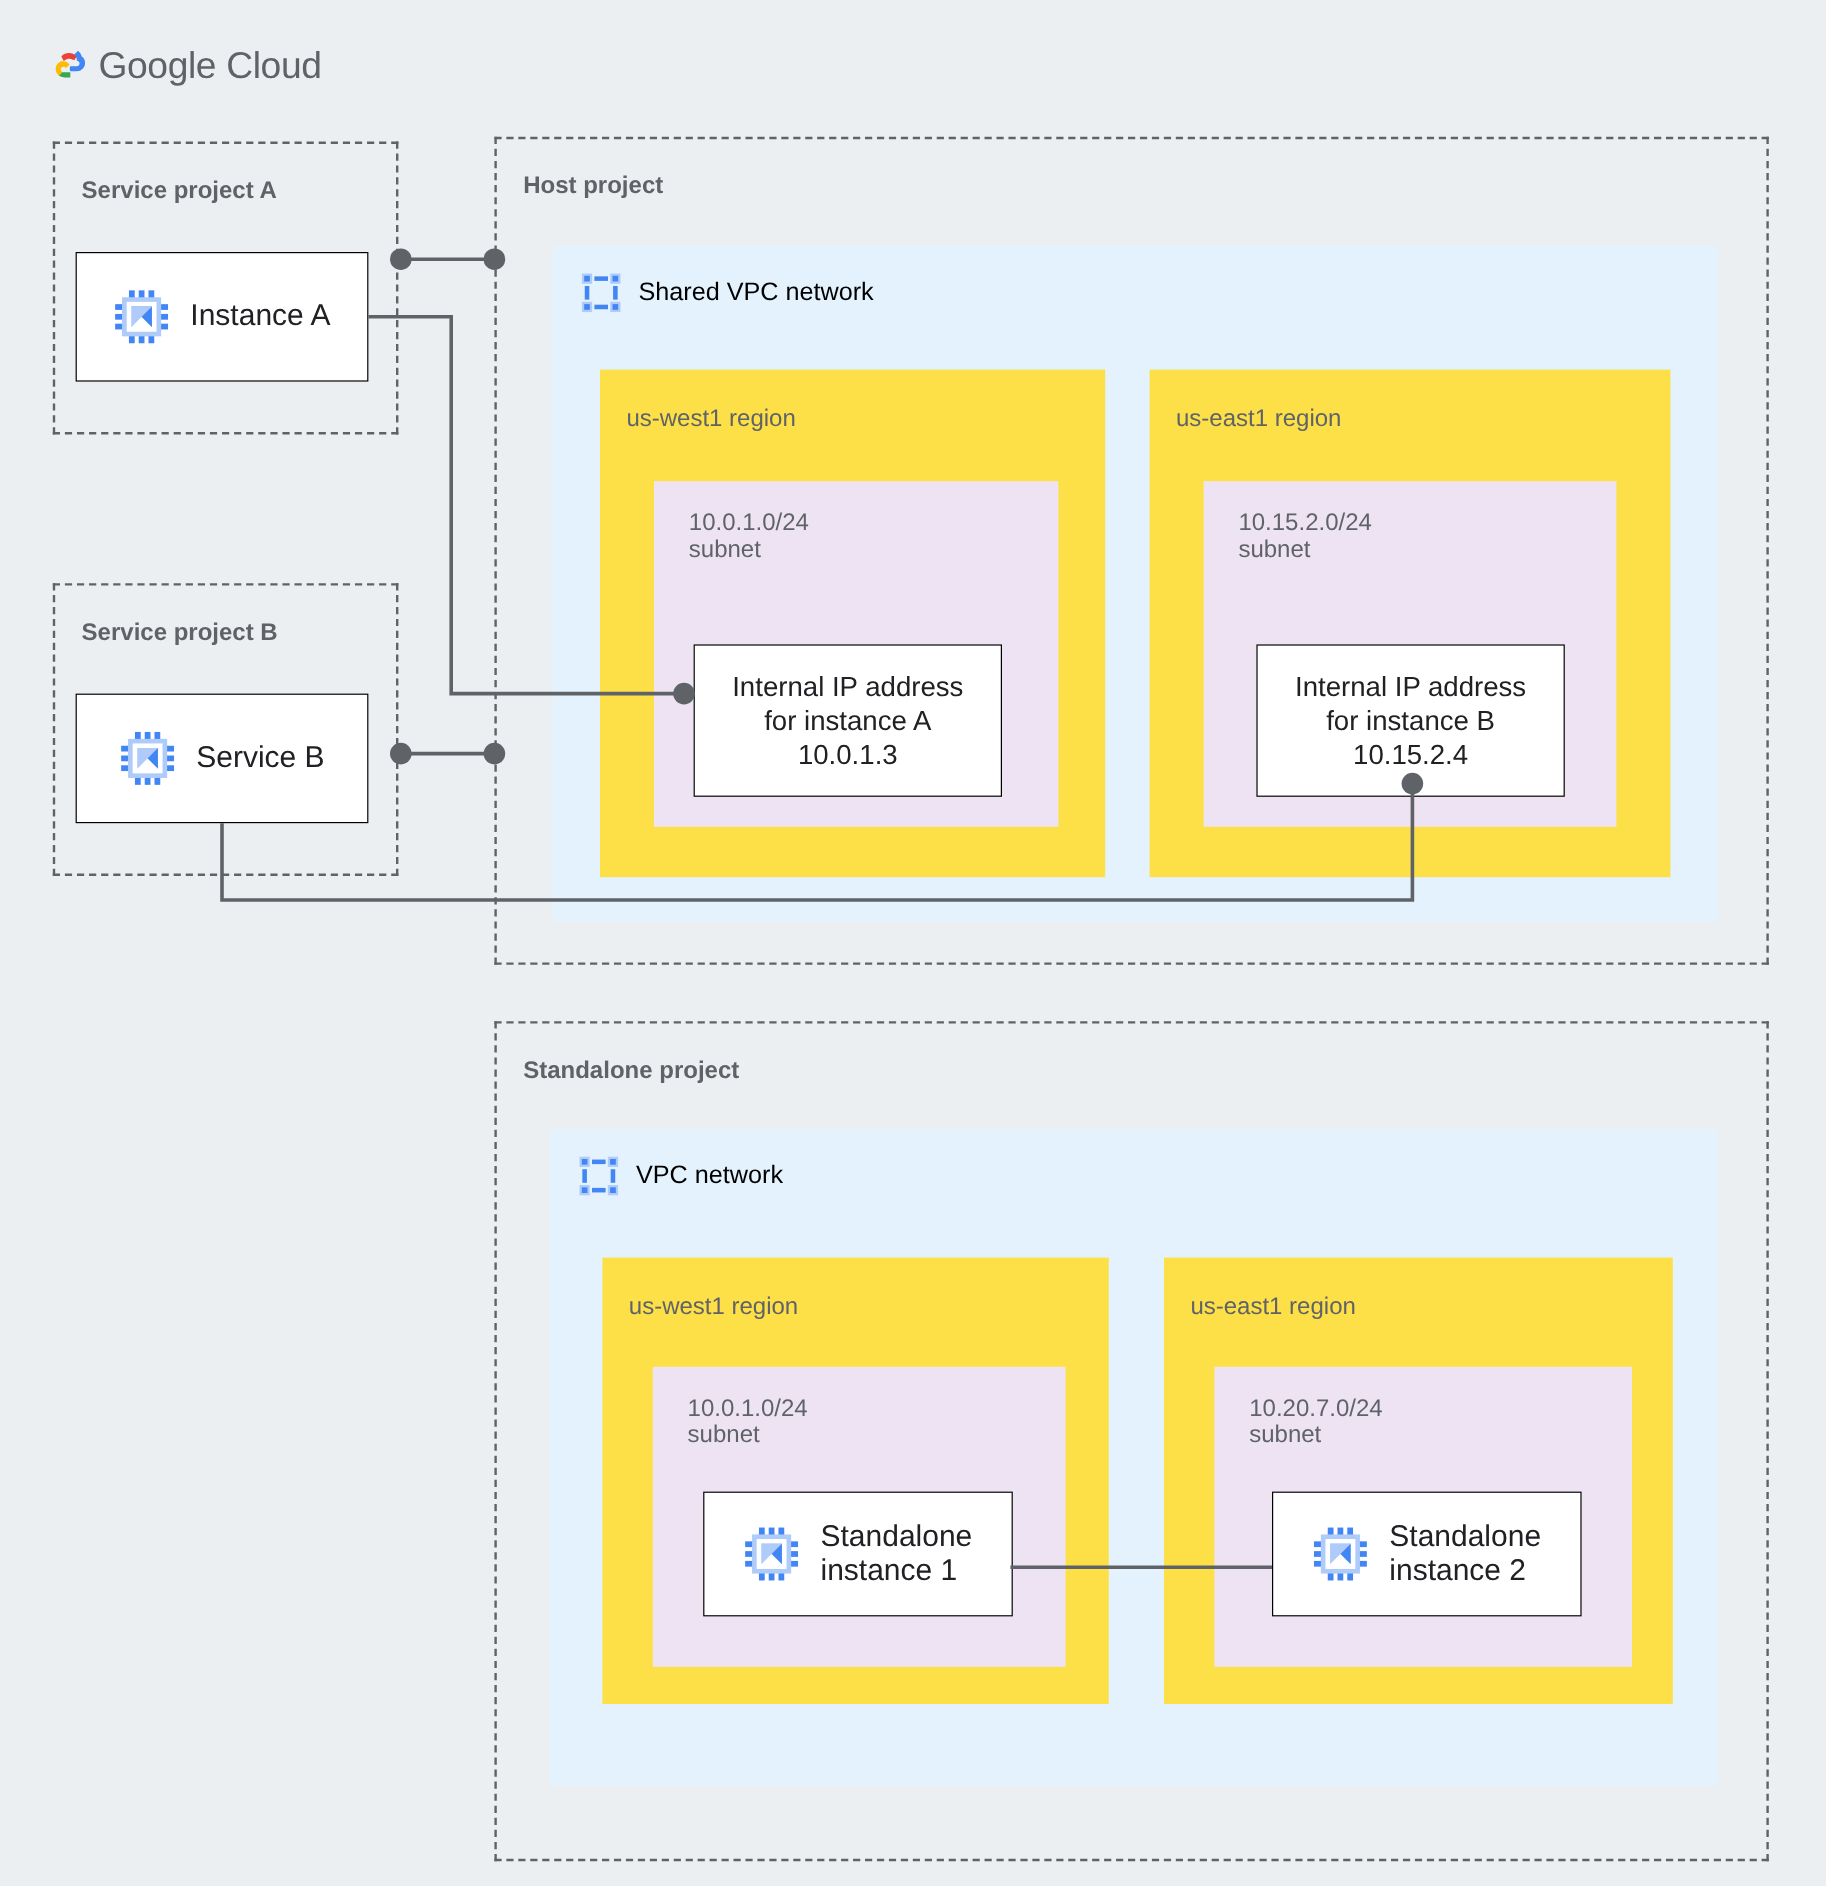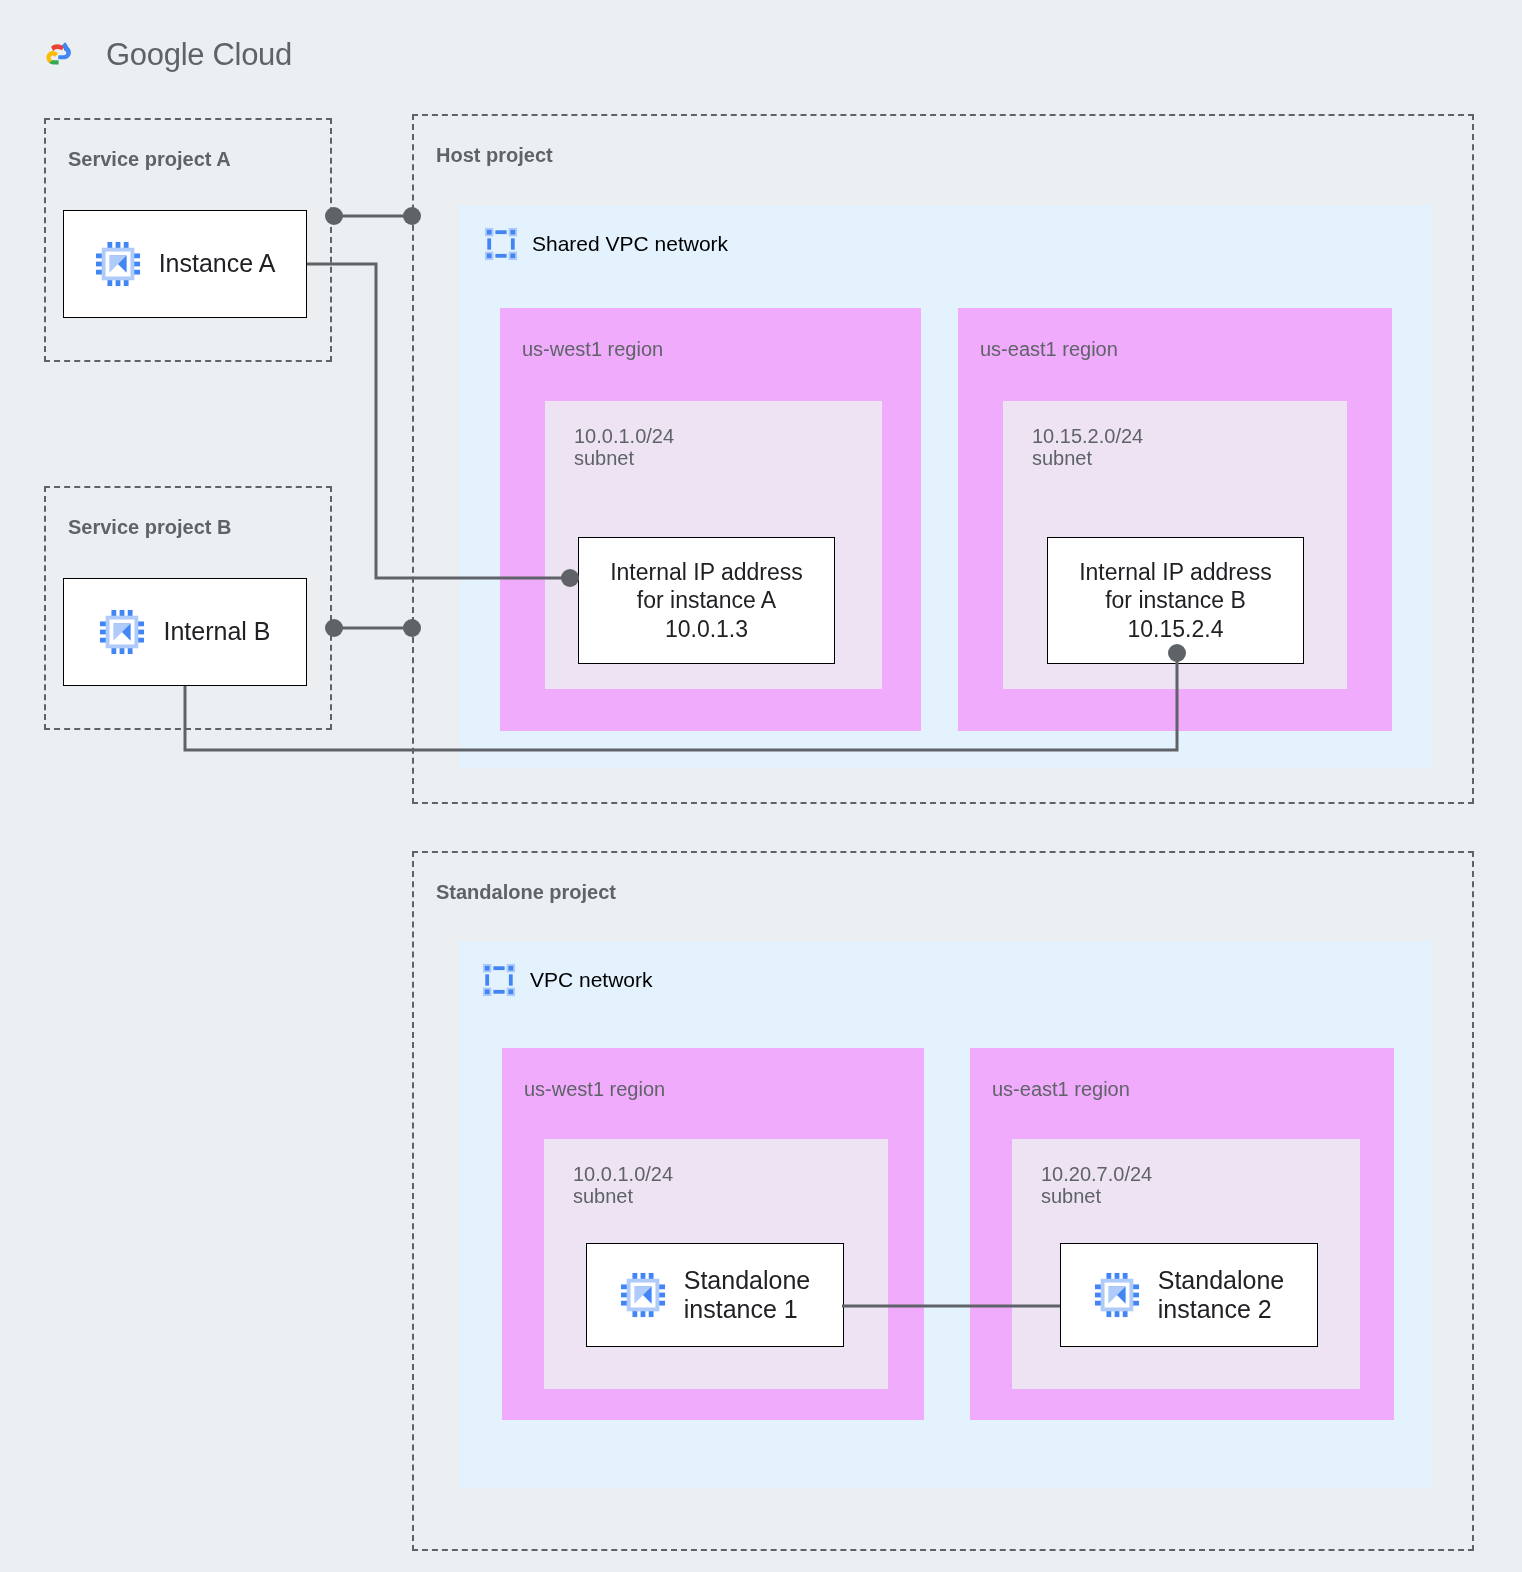--- a/index.html
+++ b/index.html
@@ -16,21 +16,21 @@
     height: 1572px;
     background: #eceff1;
   }
 
   
   .brand {
     position: absolute;
     left: 36px; top: 37px;
     display: flex;
     align-items: center;
-    gap: 26px;
+    gap: 2px;
   }
   .brand-text {
     font-size: 31px;
     color: #5f6368;
     letter-spacing: -0.3px;
     white-space: nowrap;
   }
   .brand-text b { font-weight: 400; }
 
   
@@ -61,21 +61,21 @@
   }
   .vpc-title {
     font-size: 21px;
     color: #000000;
     white-space: nowrap;
     text-align: center;
   }
 
   .region {
     position: absolute;
-    background: #f0abfc;
+    background: #fde047;
   }
   .region-label {
     position: absolute;
     left: 22px; top: 30px;
     font-size: 20px;
     color: #5f6368;
     white-space: nowrap;
   }
 
   .subnet {
@@ -192,21 +192,21 @@
           <rect x="1" y="30" width="7" height="5"></rect>
         <rect x="40" y="13" width="7" height="5"></rect>
           <rect x="40" y="21.5" width="7" height="5"></rect>
           <rect x="40" y="30" width="7" height="5"></rect>
       </g>
       <rect x="7" y="7" width="34" height="34" fill="#aecbfa"></rect>
       <rect x="11" y="11" width="26" height="26" fill="#ffffff"></rect>
       <path d="M15 15 h18 v18 z" fill="#4285f4"></path>
       <path d="M15 15 h18 l-18 18 z" fill="#aecbfa"></path>
     </svg>
-    <span class="inst-label">Internal B</span>
+    <span class="inst-label">Service B</span>
   </div>
 
   <div class="project" style="left:412px; top:114px; width:1062px; height:690px;">
     <div class="plabel">Host project</div>
   </div>
 
   <div class="vpc" style="left:460px; top:205px; width:972px; height:563px;">
     <div class="vpc-head">
       <svg class="vpc-icon" width="34" height="34" viewBox="0 0 36 36">
         <rect x="1" y="1" width="9" height="9" fill="#aecbfa"></rect>

